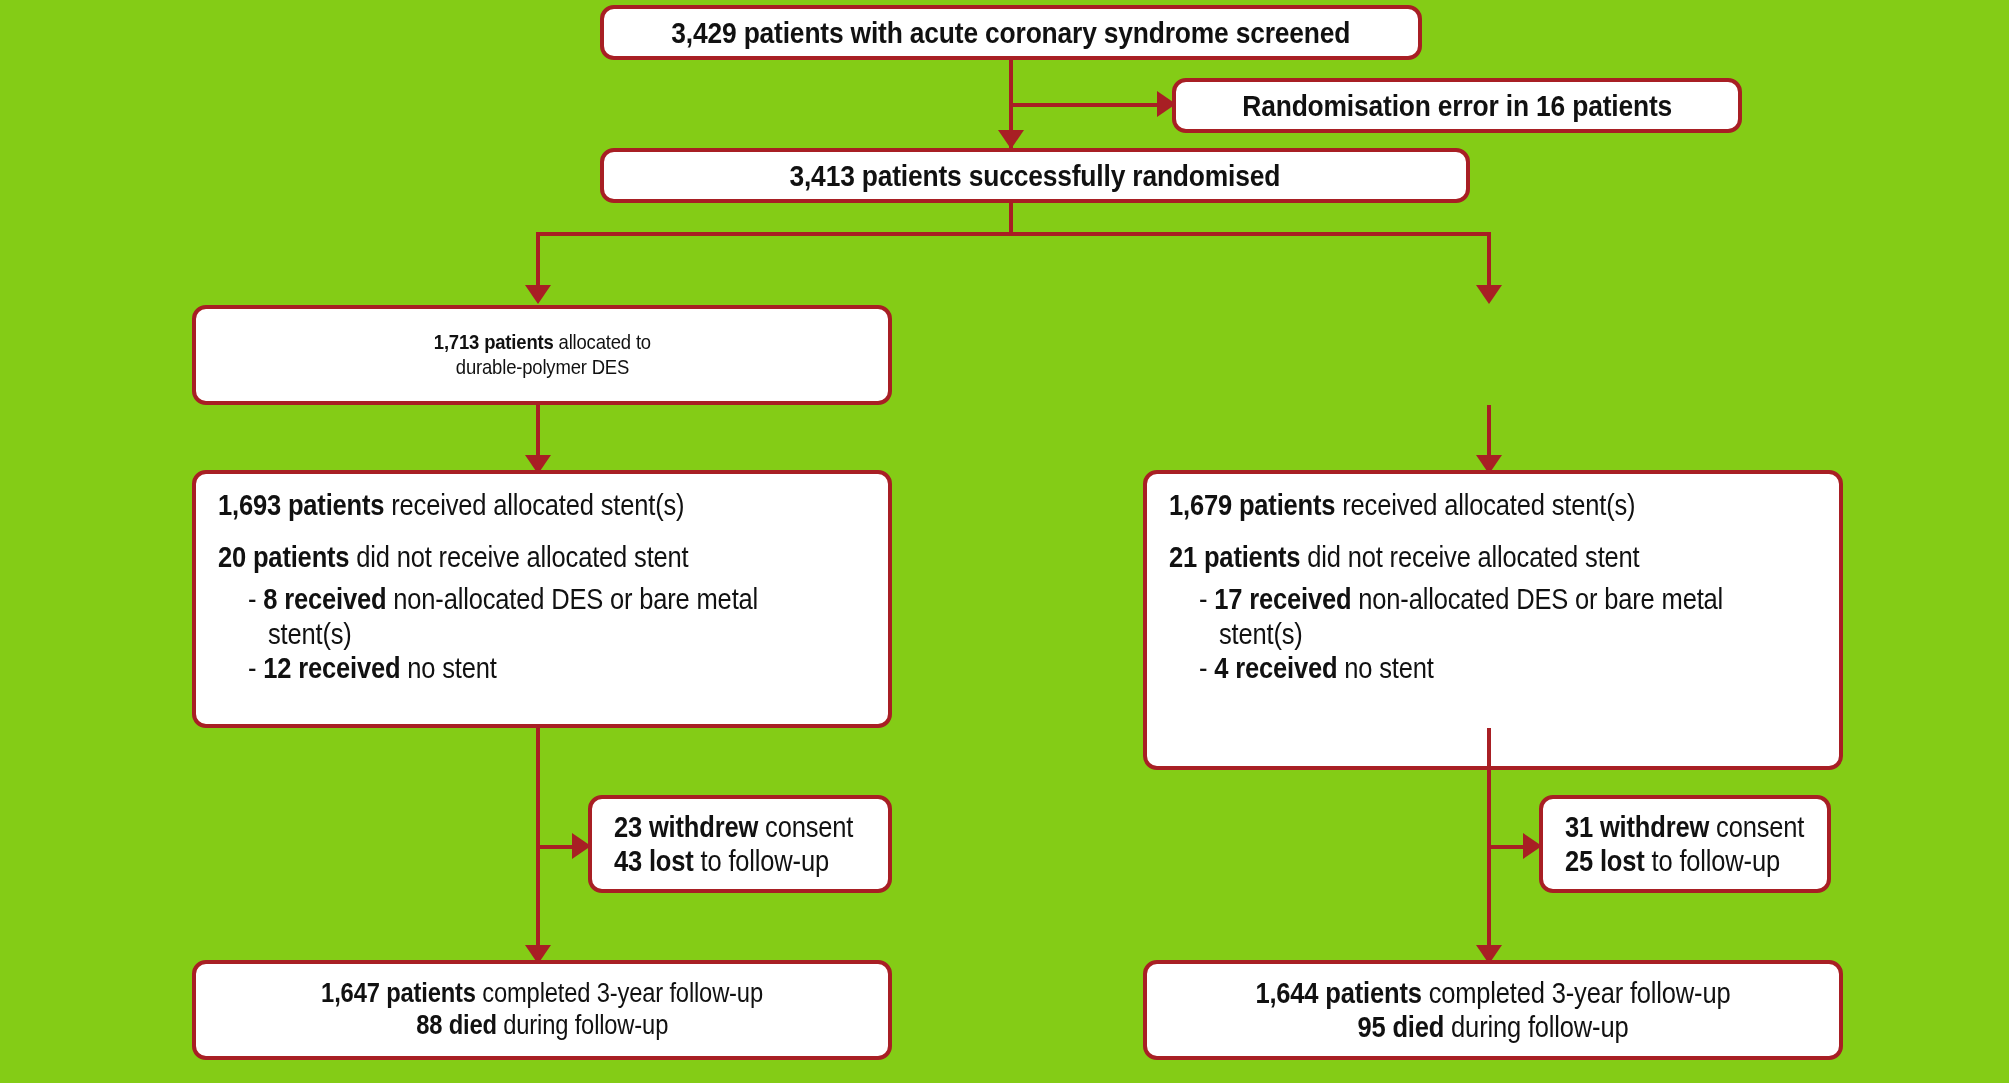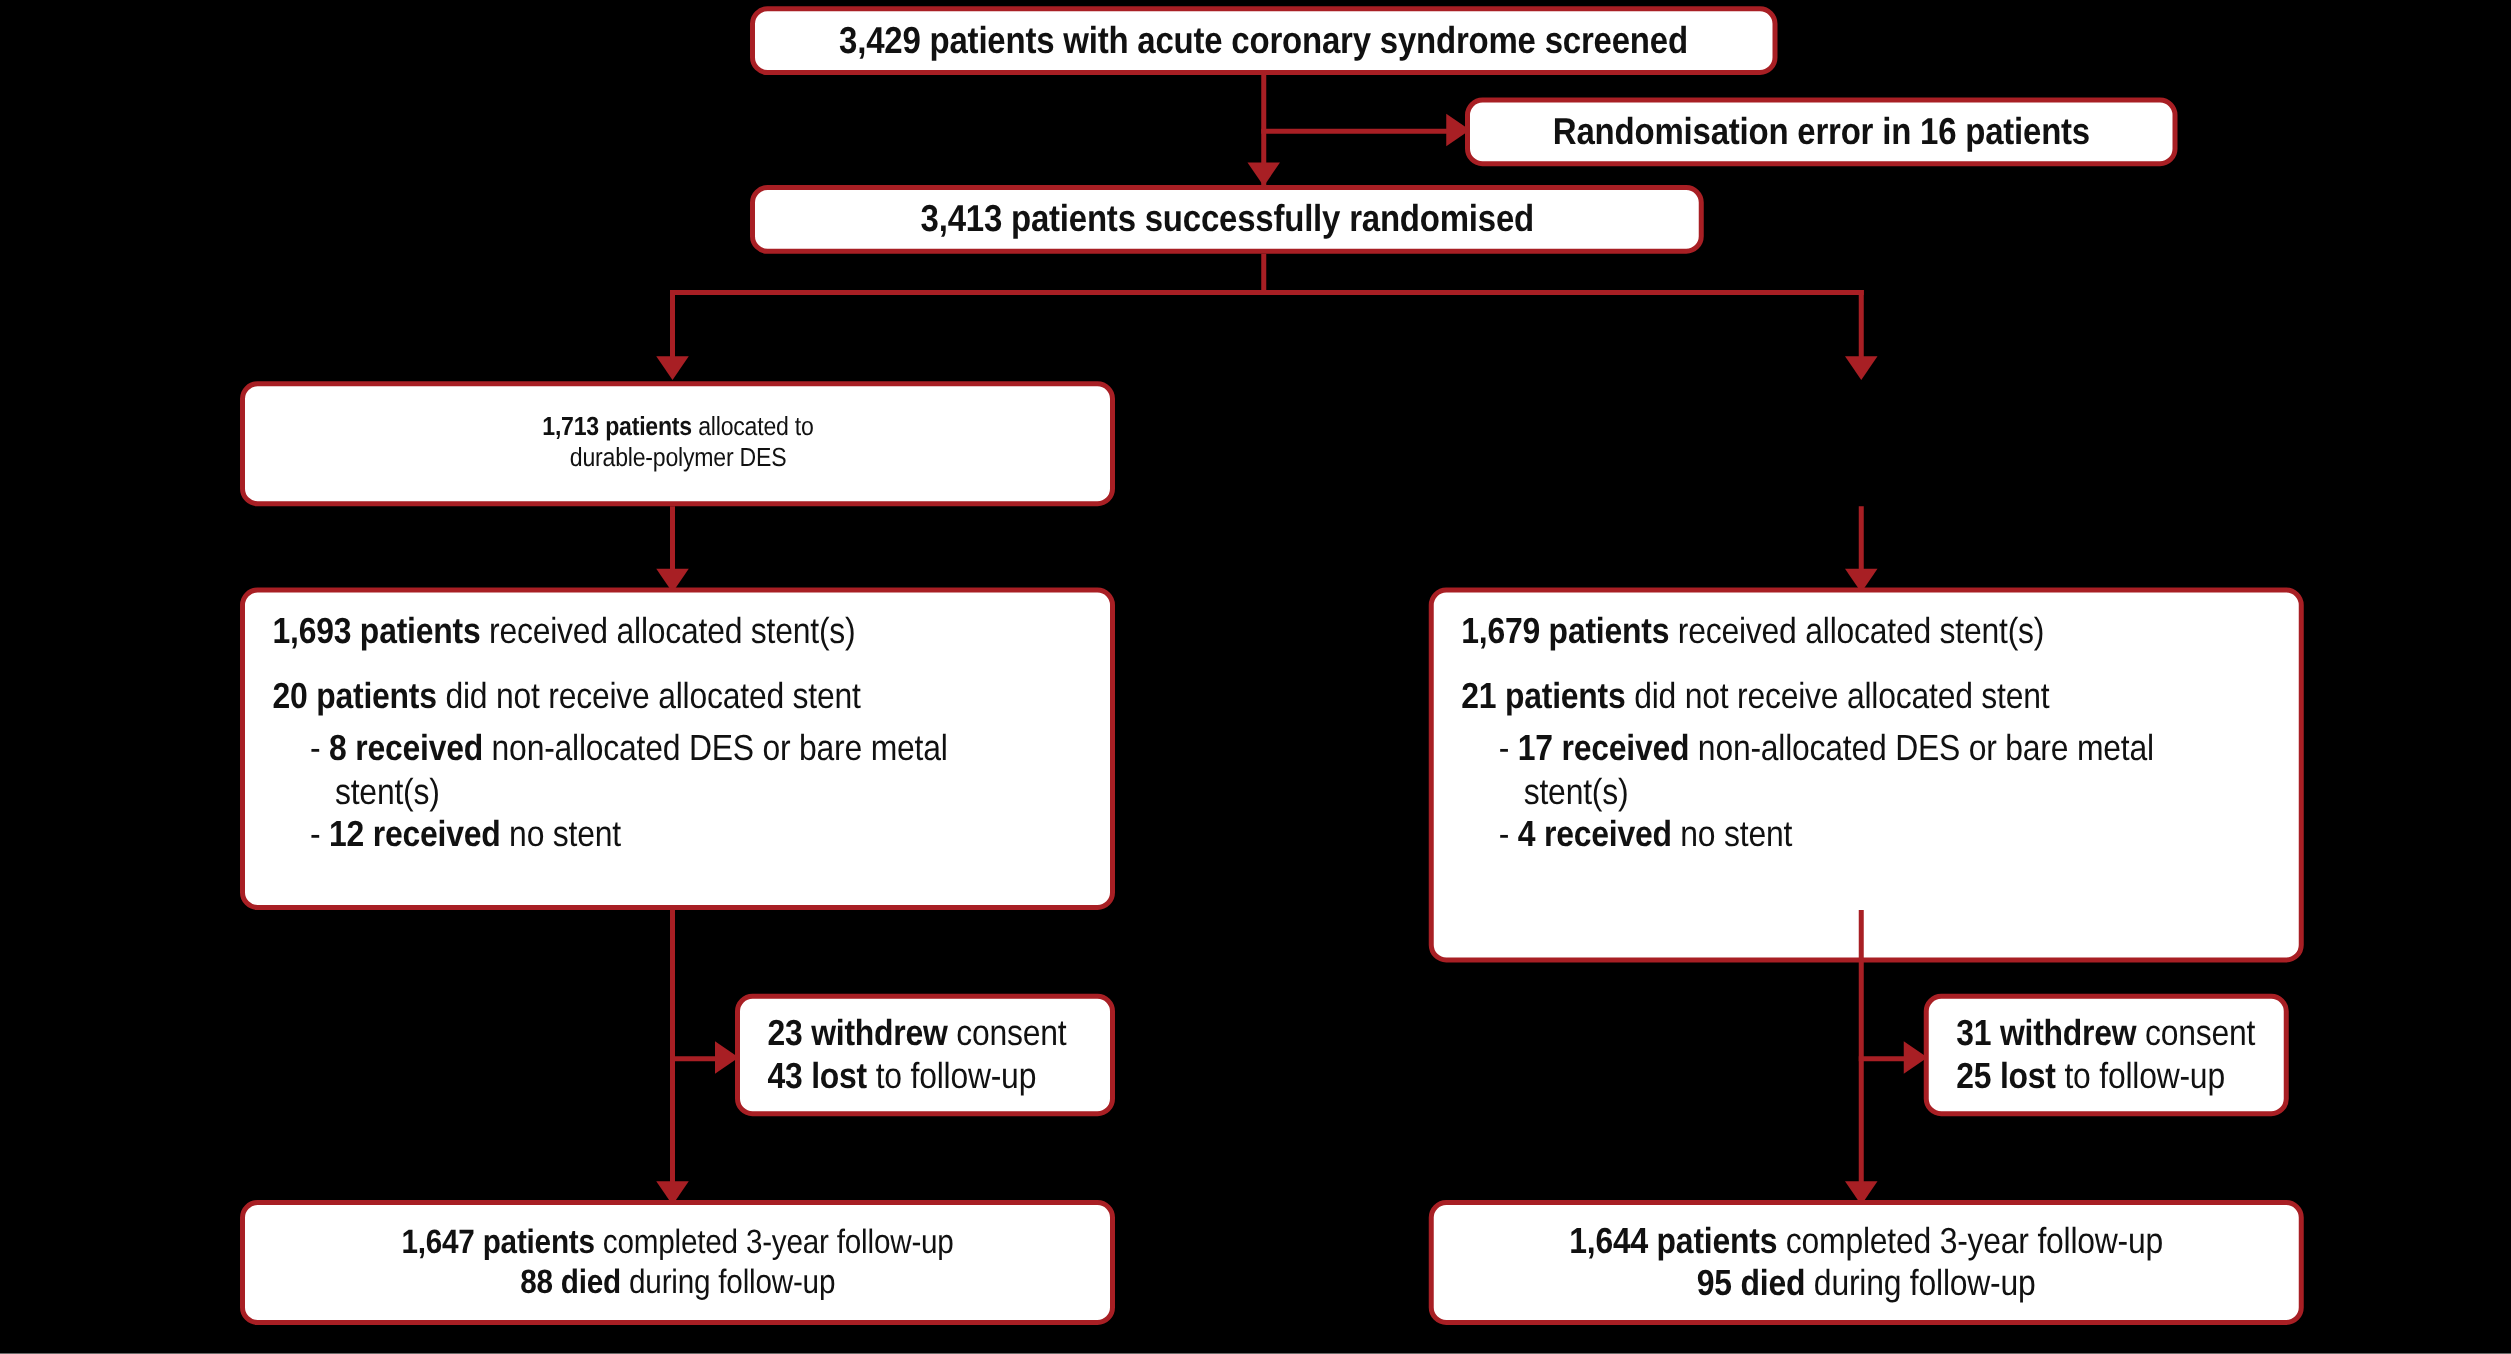--- a/index.html
+++ b/index.html
@@ -1,21 +1,21 @@
 <!DOCTYPE html>
 <html><head>
 <meta charset="utf-8">
 <style>
   html,body{margin:0;padding:0;background:#ffffff;}
   body{
     width:2009px;height:1083px;
     font-family:"Liberation Sans","DejaVu Sans",sans-serif;
     -webkit-font-smoothing:antialiased;
   }
-  #canvas{position:relative;width:2009px;height:1083px;overflow:hidden;background:#000000;}
+  #canvas{position:relative;width:2009px;height:1083px;overflow:hidden;background:#84cc16;}
 
   .box{
     position:absolute;
     box-sizing:border-box;
     background:#ffffff;
     border:4px solid #a81f24;
     border-radius:14px;
     display:flex;
     flex-direction:column;
     justify-content:center;
@@ -65,21 +65,21 @@
   <div class="vline" style="left:1009px;top:60px;height:88px;"></div>
   <div class="arrow-down" style="left:998px;top:130px;"></div>
 
   <div class="hline" style="left:1009px;top:103px;width:152px;"></div>
   <div class="arrow-right" style="left:1157px;top:91px;"></div>
 
   <div class="box center" style="left:1172px;top:78px;width:570px;height:55px;font-size:30px;">
     <span class="ln"><span class="tx"><b>Randomisation error in 16 patients</b></span></span>
   </div>
 
-  <div class="box center" style="left:600px;top:148px;width:763px;height:55px;font-size:30px;">
+  <div class="box center" style="left:600px;top:148px;width:870px;height:55px;font-size:30px;">
     <span class="ln"><span class="tx"><b>3,413 patients successfully randomised</b></span></span>
   </div>
 
   <div class="vline" style="left:1009px;top:203px;height:32px;"></div>
   <div class="hline" style="left:536px;top:232px;width:955px;"></div>
   <div class="vline" style="left:536px;top:232px;height:60px;"></div>
   <div class="arrow-down" style="left:525px;top:285px;"></div>
   <div class="vline" style="left:1487px;top:232px;height:60px;"></div>
   <div class="arrow-down" style="left:1476px;top:285px;"></div>
 

